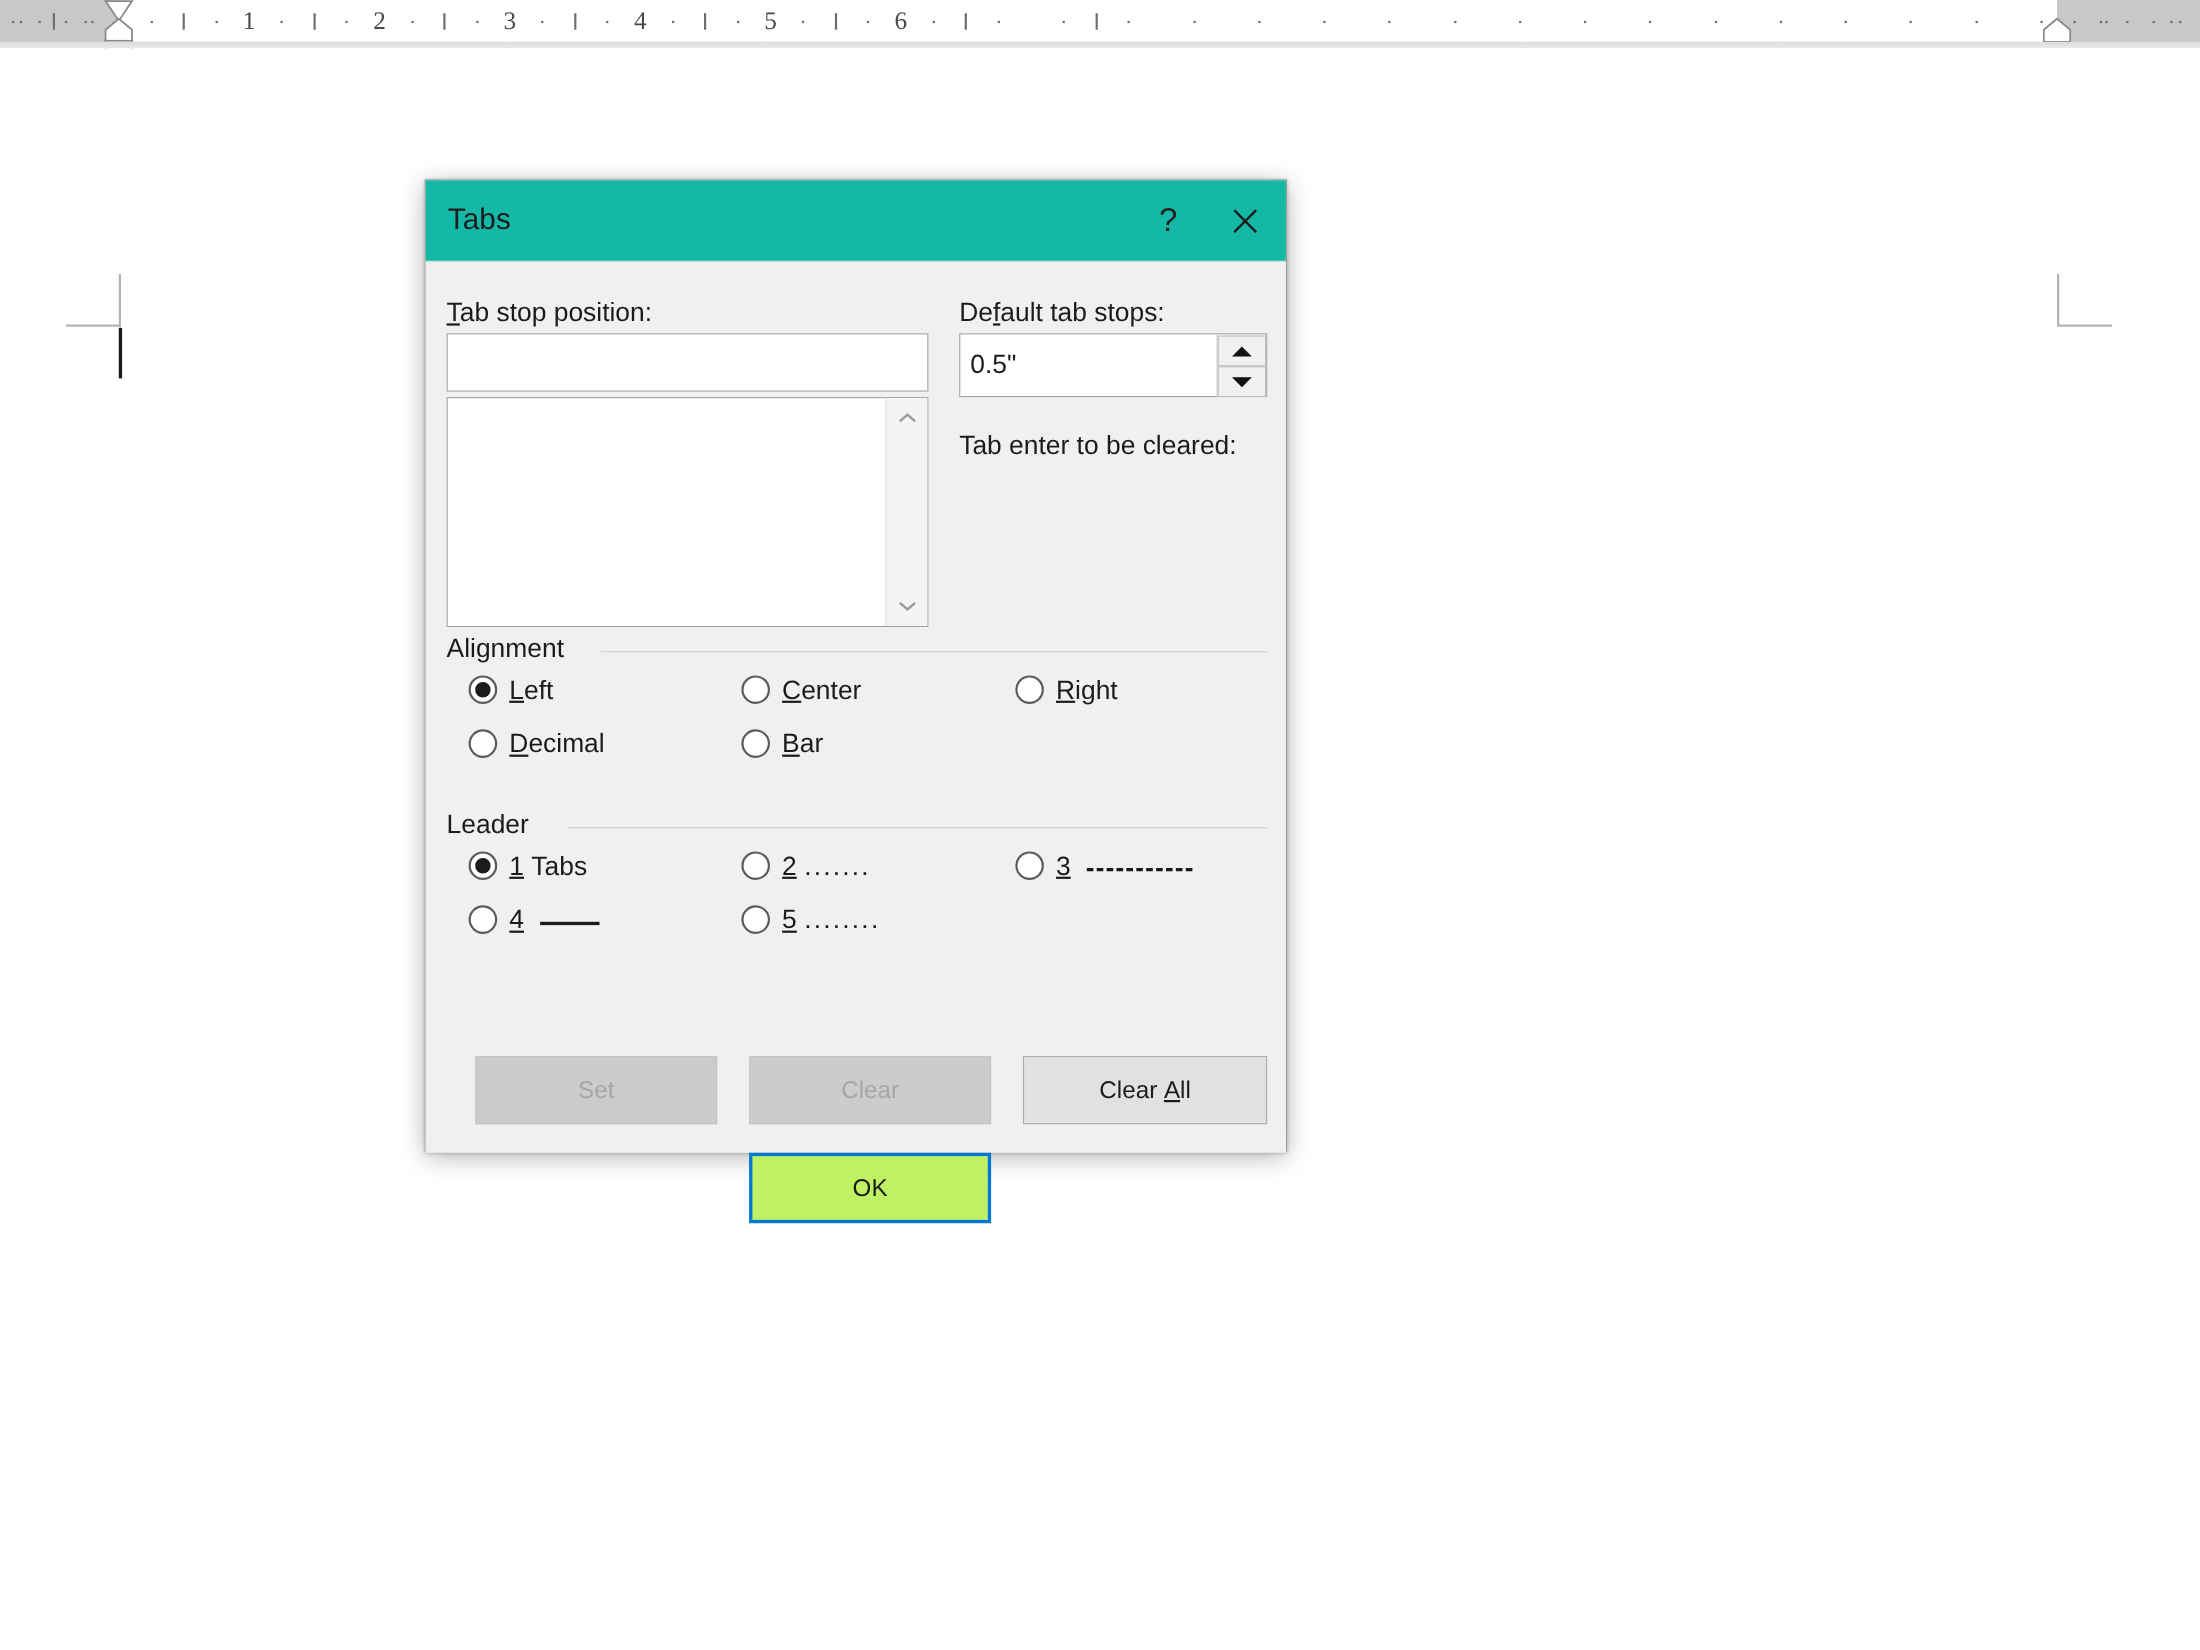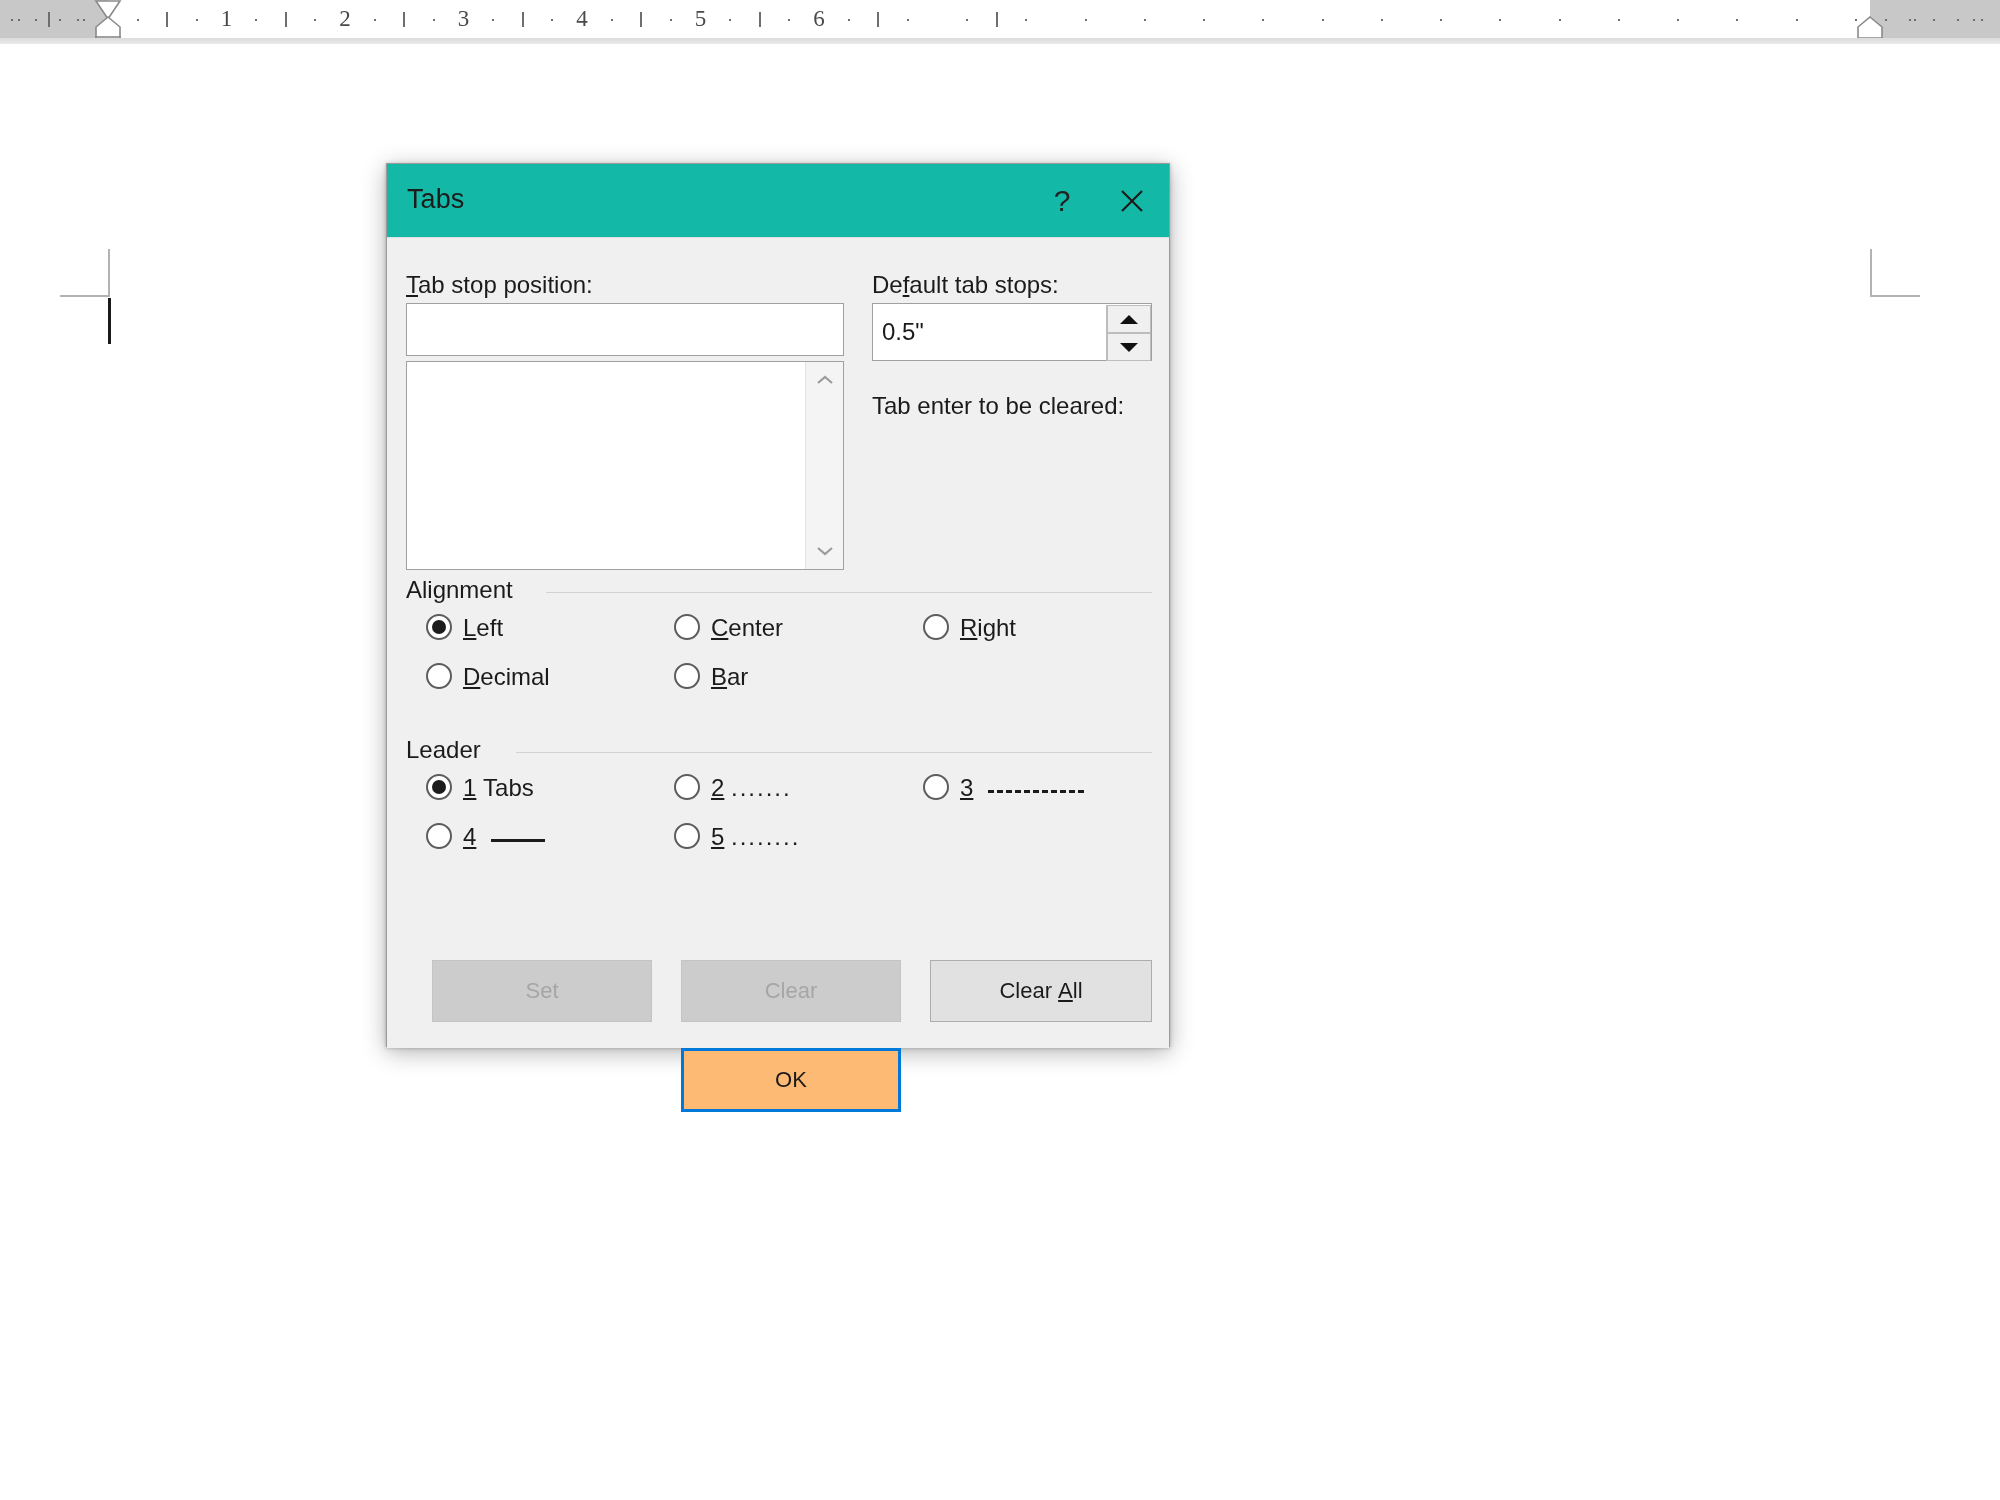--- a/index.html
+++ b/index.html
@@ -138,21 +138,21 @@
   .led-line{ display:inline-block; width:54px; height:0; border-top:3px solid #1b1b1b; margin-left:8px; vertical-align:3px;}
 
   
   .btn{
     position:absolute; background:#e1e1e1; border:1px solid #adadad;
     font-size:22px; color:#1b1b1b;
     display:flex; align-items:center; justify-content:center;
     cursor:default; font-family:"Liberation Sans", sans-serif;
   }
   .btn.disabled{ background:#cccccc; border-color:#c4c4c4; color:#a6a6a6; }
-  .btn.default{ border:3px solid #0078d7; background:#fdba74; }
+  .btn.default{ border:3px solid #0078d7; background:#bef264; }
 </style>
 </head>
 <body>
 
 <div class="ruler-wrap">
   <div class="ruler-gray" style="left:0;width:108px;"></div>
   <div class="ruler-white" style="left:108px;width:1762px;"></div>
   <div class="ruler-gray" style="left:1870px;width:130px;"></div>
 
   <div class="ruler-ticks" id="ruler-ticks">

